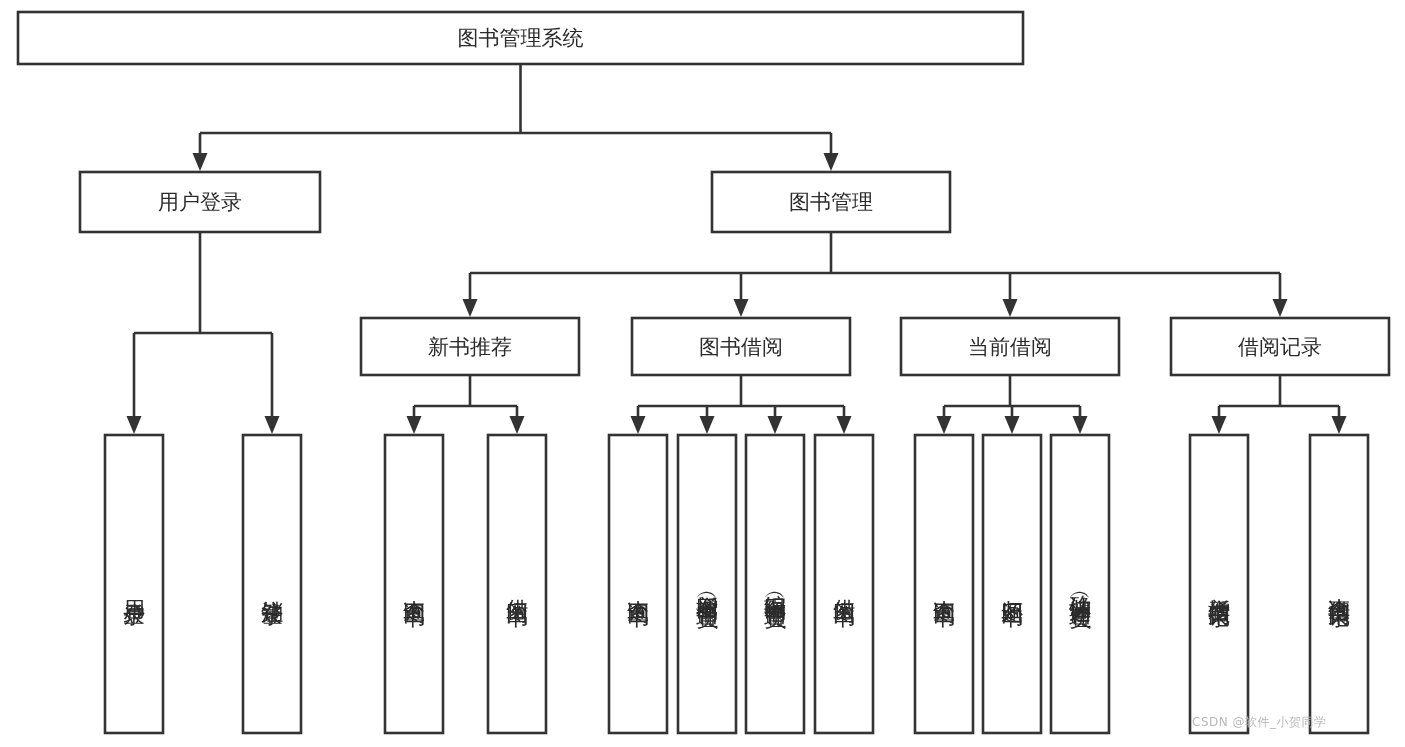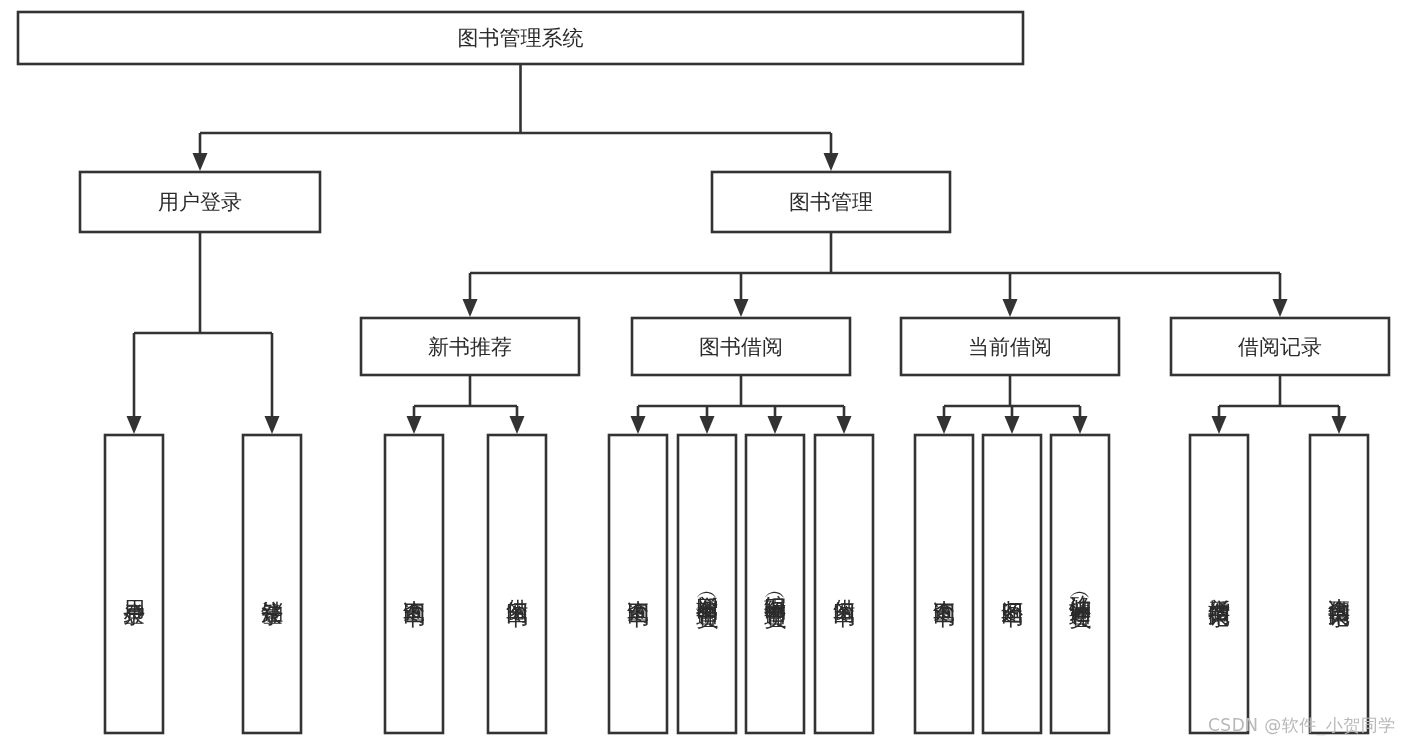--- a/index.html
+++ b/index.html
@@ -45,26 +45,25 @@
   .node-label-h {
     font-family: "DejaVu Sans", "Liberation Sans", sans-serif;
     font-size: 21px;
     fill: #2b2b2b;
     text-anchor: middle;
     dominant-baseline: middle;
   }
   .watermark-text {
     position: absolute;
     font-family: "DejaVu Sans", "Liberation Sans", sans-serif;
-    font-size: 17px;
+    font-size: 12px;
     color: #b8b8b8;
     white-space: nowrap;
     letter-spacing: 0.5px;
     pointer-events: none;
-    margin-left: 16px;
   }
   .vlabel {
     position: absolute;
     writing-mode: vertical-rl;
     text-orientation: upright;
     font-family: "DejaVu Sans", "Liberation Sans", sans-serif;
     font-size: 22px;
     line-height: 1.12;
     color: #2b2b2b;
     text-align: center;

